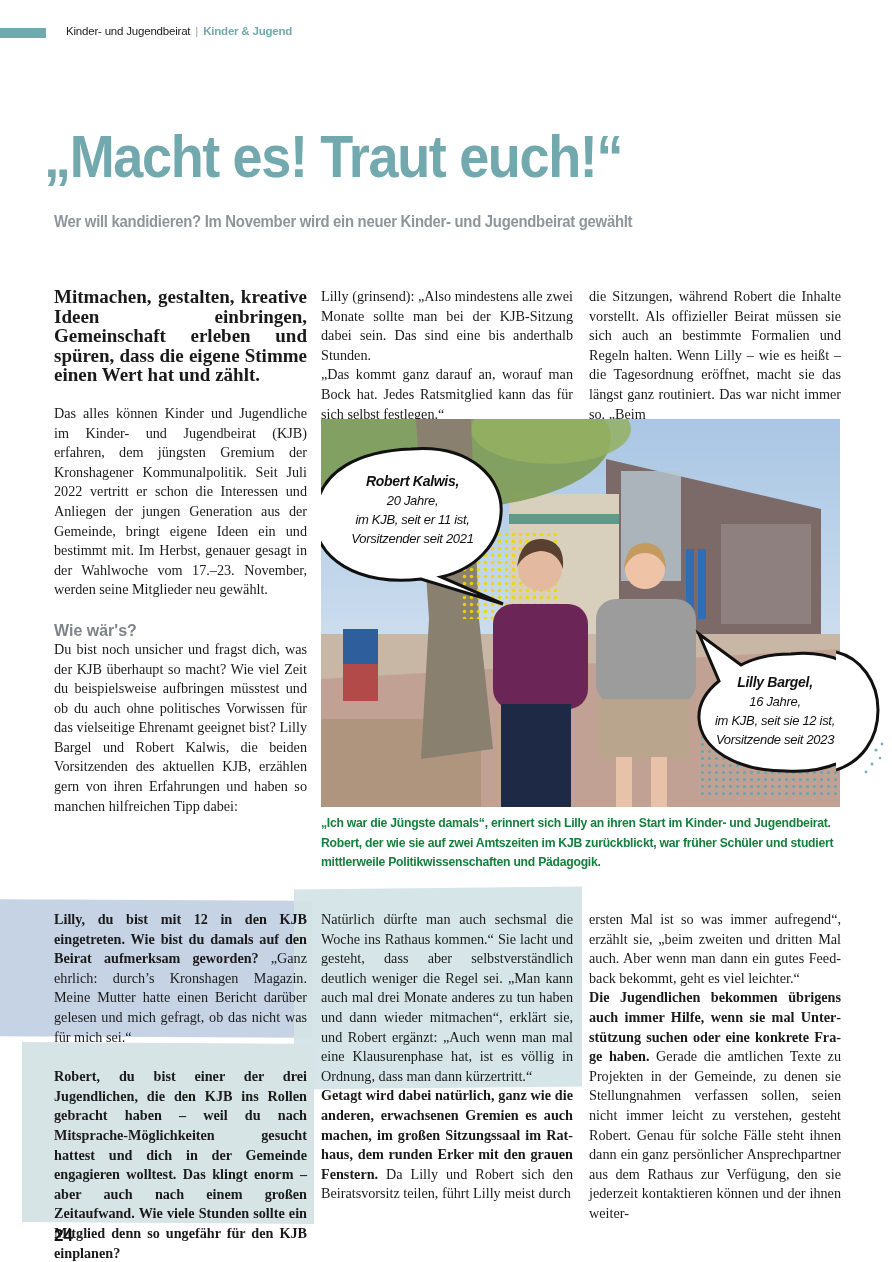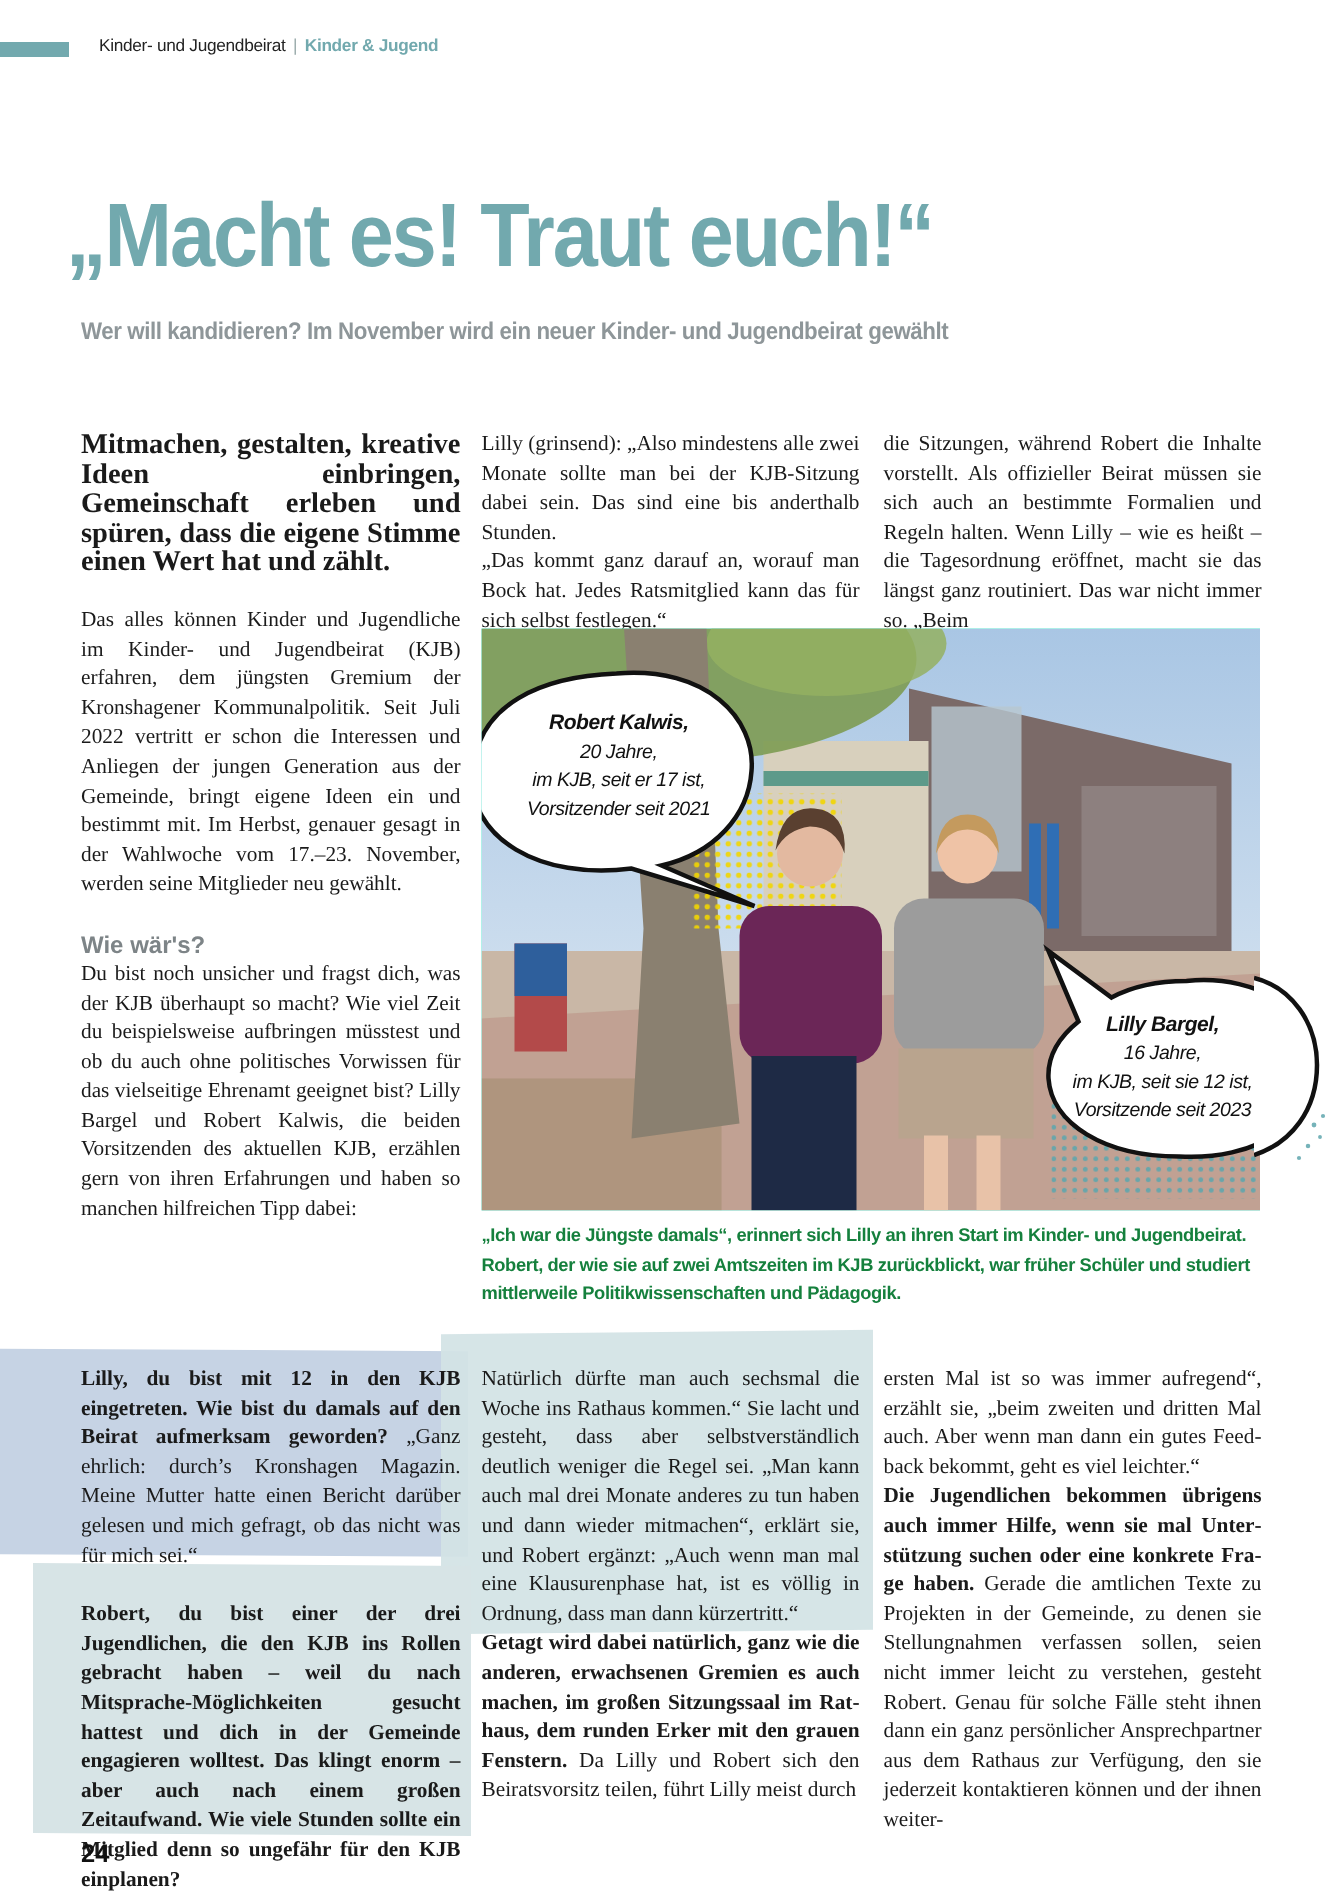--- a/index.html
+++ b/index.html
@@ -155,21 +155,21 @@
     <circle cx="324" cy="150" r="20" fill="#efc3a6"></circle>
     <path d="M303,150 Q305,124 324,124 Q344,124 345,150 Q338,134 324,134 Q310,134 303,150 Z" fill="#c49a5e"></path>
 
     <path d="M90,30 C150,25 183,60 180,95 C178,125 155,150 120,158 L182,185 L100,160 C40,168 -10,140 -6,95 C-2,50 40,32 90,30 Z" fill="#ffffff" stroke="#111" stroke-width="3"></path>
 
     <path d="M470,235 C520,230 560,258 558,295 C556,330 515,355 465,352 C415,352 380,330 378,300 C377,282 388,270 398,262 L378,215 L420,246 C435,238 452,235 470,235 Z" fill="#ffffff" stroke="#111" stroke-width="3"></path>
   </svg>
   <div class="abs bubble-text" style="left:4px; top:53px; width:175px;">
     <div class="name">Robert Kalwis,</div>
     <div>20 Jahre,</div>
-    <div>im KJB, seit er 17 ist,</div>
+    <div>im KJB, seit er 11 ist,</div>
     <div>Vorsitzender seit 2021</div>
   </div>
   <div class="abs bubble-text" style="left:374px; top:254px; width:160px;">
     <div class="name">Lilly Bargel,</div>
     <div>16 Jahre,</div>
     <div>im KJB, seit sie 12 ist,</div>
     <div>Vorsitzende seit 2023</div>
   </div>
 </div>
 

